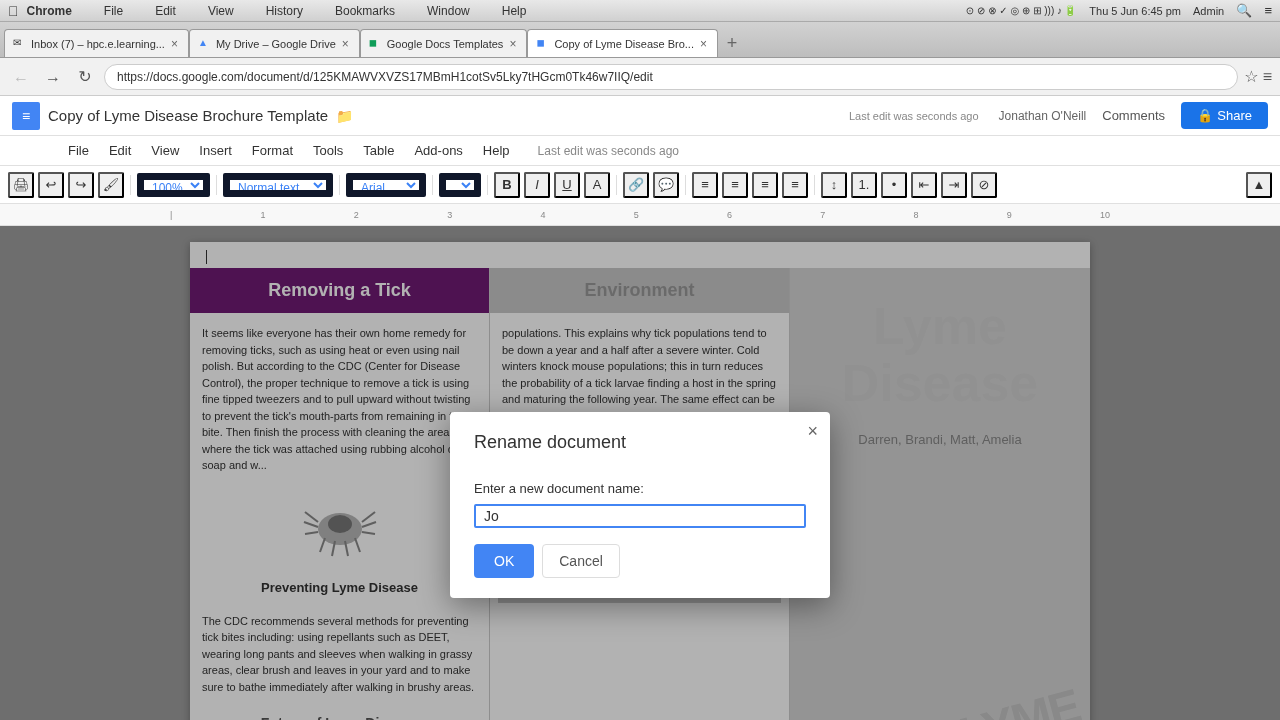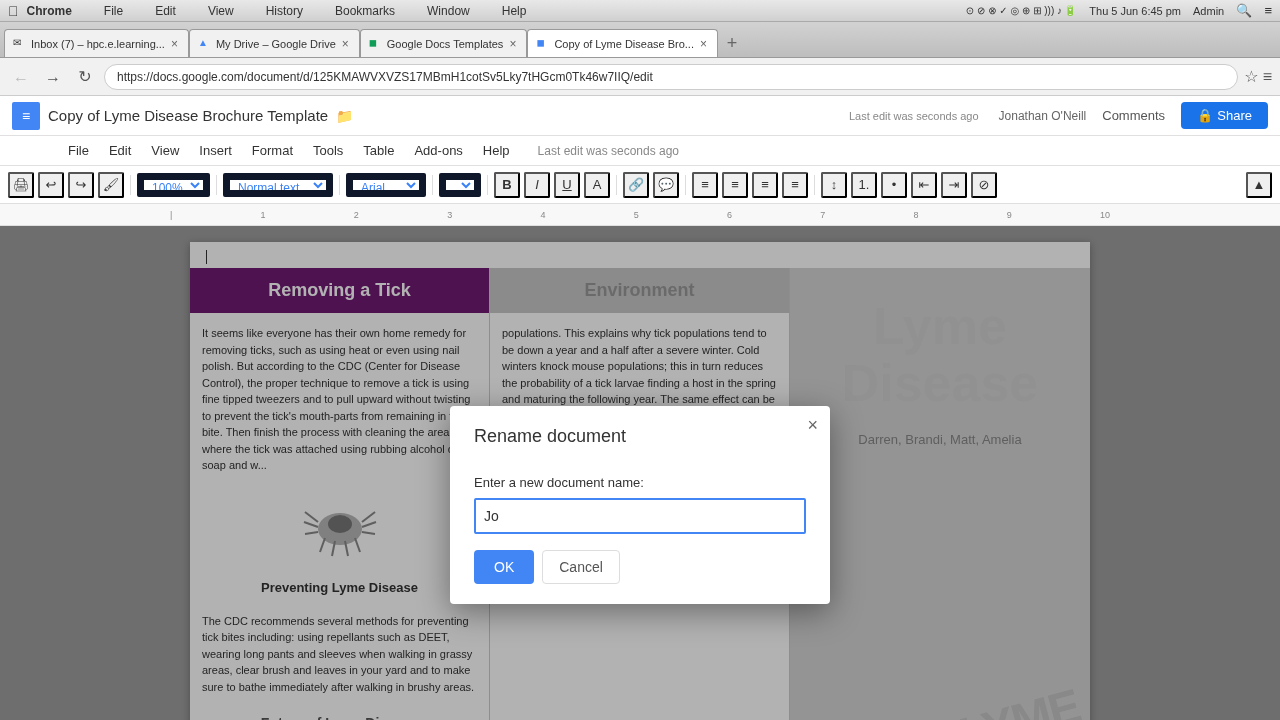--- a/index.html
+++ b/index.html
@@ -315,21 +315,21 @@
       margin-bottom: 28px;
       font-weight: normal;
     }
     .dialog-label {
       font-size: 13px;
       color: #333;
       margin-bottom: 8px;
     }
     .dialog-input {
       width: 100%;
-      height: 36px;
+      height: 24px;
       border: 2px solid #4285f4;
       border-radius: 2px;
       padding: 0 8px;
       font-size: 14px;
       color: #333;
       outline: none;
       margin-bottom: 16px;
     }
     .dialog-buttons {
       display: flex;

